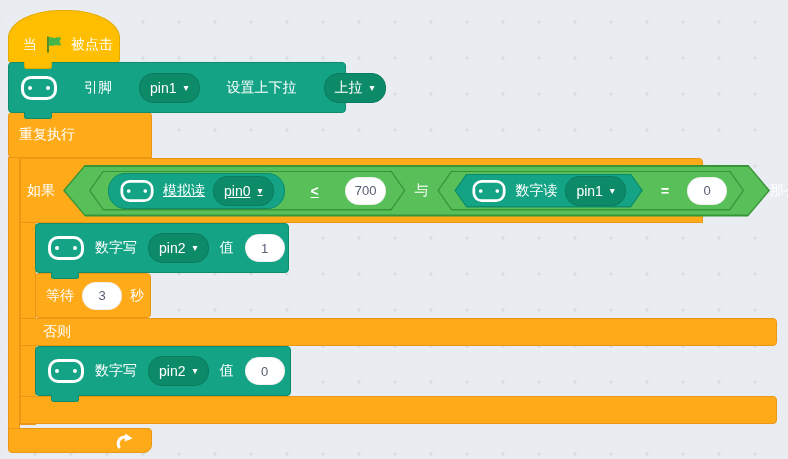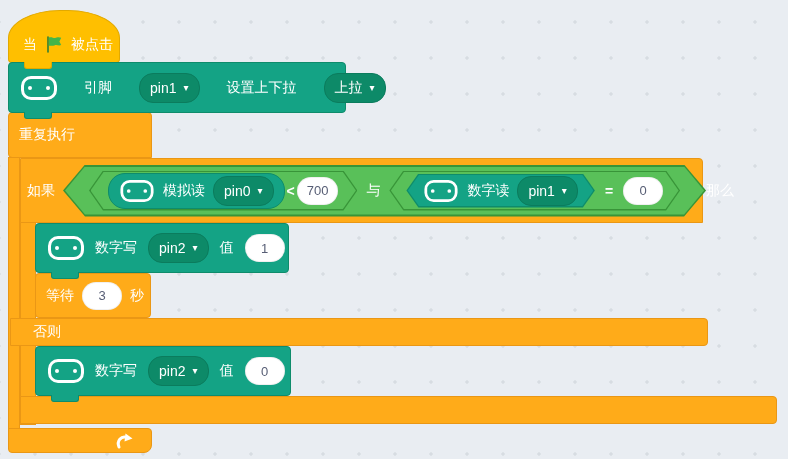--- a/index.html
+++ b/index.html
@@ -92,40 +92,40 @@
     <span class="lbl">如果</span>
 
     <div class="hexwrap" style="height:52px;margin-left:8px;">
       <div class="hexlayer g-border hx22"></div>
       <div class="hexlayer g-fill hx20" style="inset:2px;"></div>
       <div class="hexcontent" style="padding:0 26px;gap:9px;">
 
         <div class="hexwrap" style="height:40px;">
           <div class="hexlayer g-border hx14"></div>
           <div class="hexlayer g-fill hx13" style="inset:1.5px;"></div>
-          <div class="hexcontent" style="padding:0 19px;gap:0;">
+          <div class="hexcontent" style="padding:0 19px;gap:24px;text-decoration:underline;">
             <div class="reporter">
               <span class="mbit" style="transform:scale(0.92);"></span>
               <span class="lbl">模拟读</span>
               <span class="dd">
                 <span>pin0</span>
                 <span class="caret">▾</span>
               </span>
             </div>
             <span class="opsym">&lt;</span>
             <span class="oval">700</span>
           </div>
         </div>
 
         <span class="lbl">与</span>
 
         <div class="hexwrap" style="height:40px;">
           <div class="hexlayer g-border hx14"></div>
           <div class="hexlayer g-fill hx13" style="inset:1.5px;"></div>
-          <div class="hexcontent" style="padding:0 17px;gap:8px;">
+          <div class="hexcontent" style="padding:0 17px;gap:16px;">
             <div class="hexwrap" style="height:34px;">
               <div class="hexlayer t-border hx12"></div>
               <div class="hexlayer t-fill hx11" style="inset:1.5px;"></div>
               <div class="hexcontent" style="padding:0 17px;gap:8px;color:#fff;">
                 <span class="mbit" style="transform:scale(0.92);"></span>
                 <span class="lbl">数字读</span>
                 <span class="dd">
                   <span>pin1</span>
                   <span class="caret">▾</span>
                 </span>
@@ -136,21 +136,21 @@
           </div>
         </div>
 
       </div>
     </div>
 
     <span class="lbl" style="margin-left:auto;">那么</span>
   </div>
 
   <div class="abs orange" style="left:20px;top:222px;width:16px;height:203px;border-radius:0;"></div>
-  <div class="abs block orange" style="left:10px;top:318px;width:698px;height:28px;padding:0 22px;border-radius:0 4px 4px 0;">
+  <div class="abs block orange" style="left:20px;top:318px;width:757px;height:28px;padding:0 22px;border-radius:0 4px 4px 0;">
     <span class="lbl">否则</span>
   </div>
   <div class="abs orange" style="left:20px;top:396px;width:757px;height:28px;border-radius:0 4px 4px 0;"></div>
 
   <div class="abs block teal" style="left:35px;top:223px;width:254px;height:50px;padding:0 12px;gap:11px;z-index:3;">
     <span class="mbit"></span>
     <span class="lbl">数字写</span>
     <span class="dd">
       <span>pin2</span>
       <span class="caret">▾</span>

